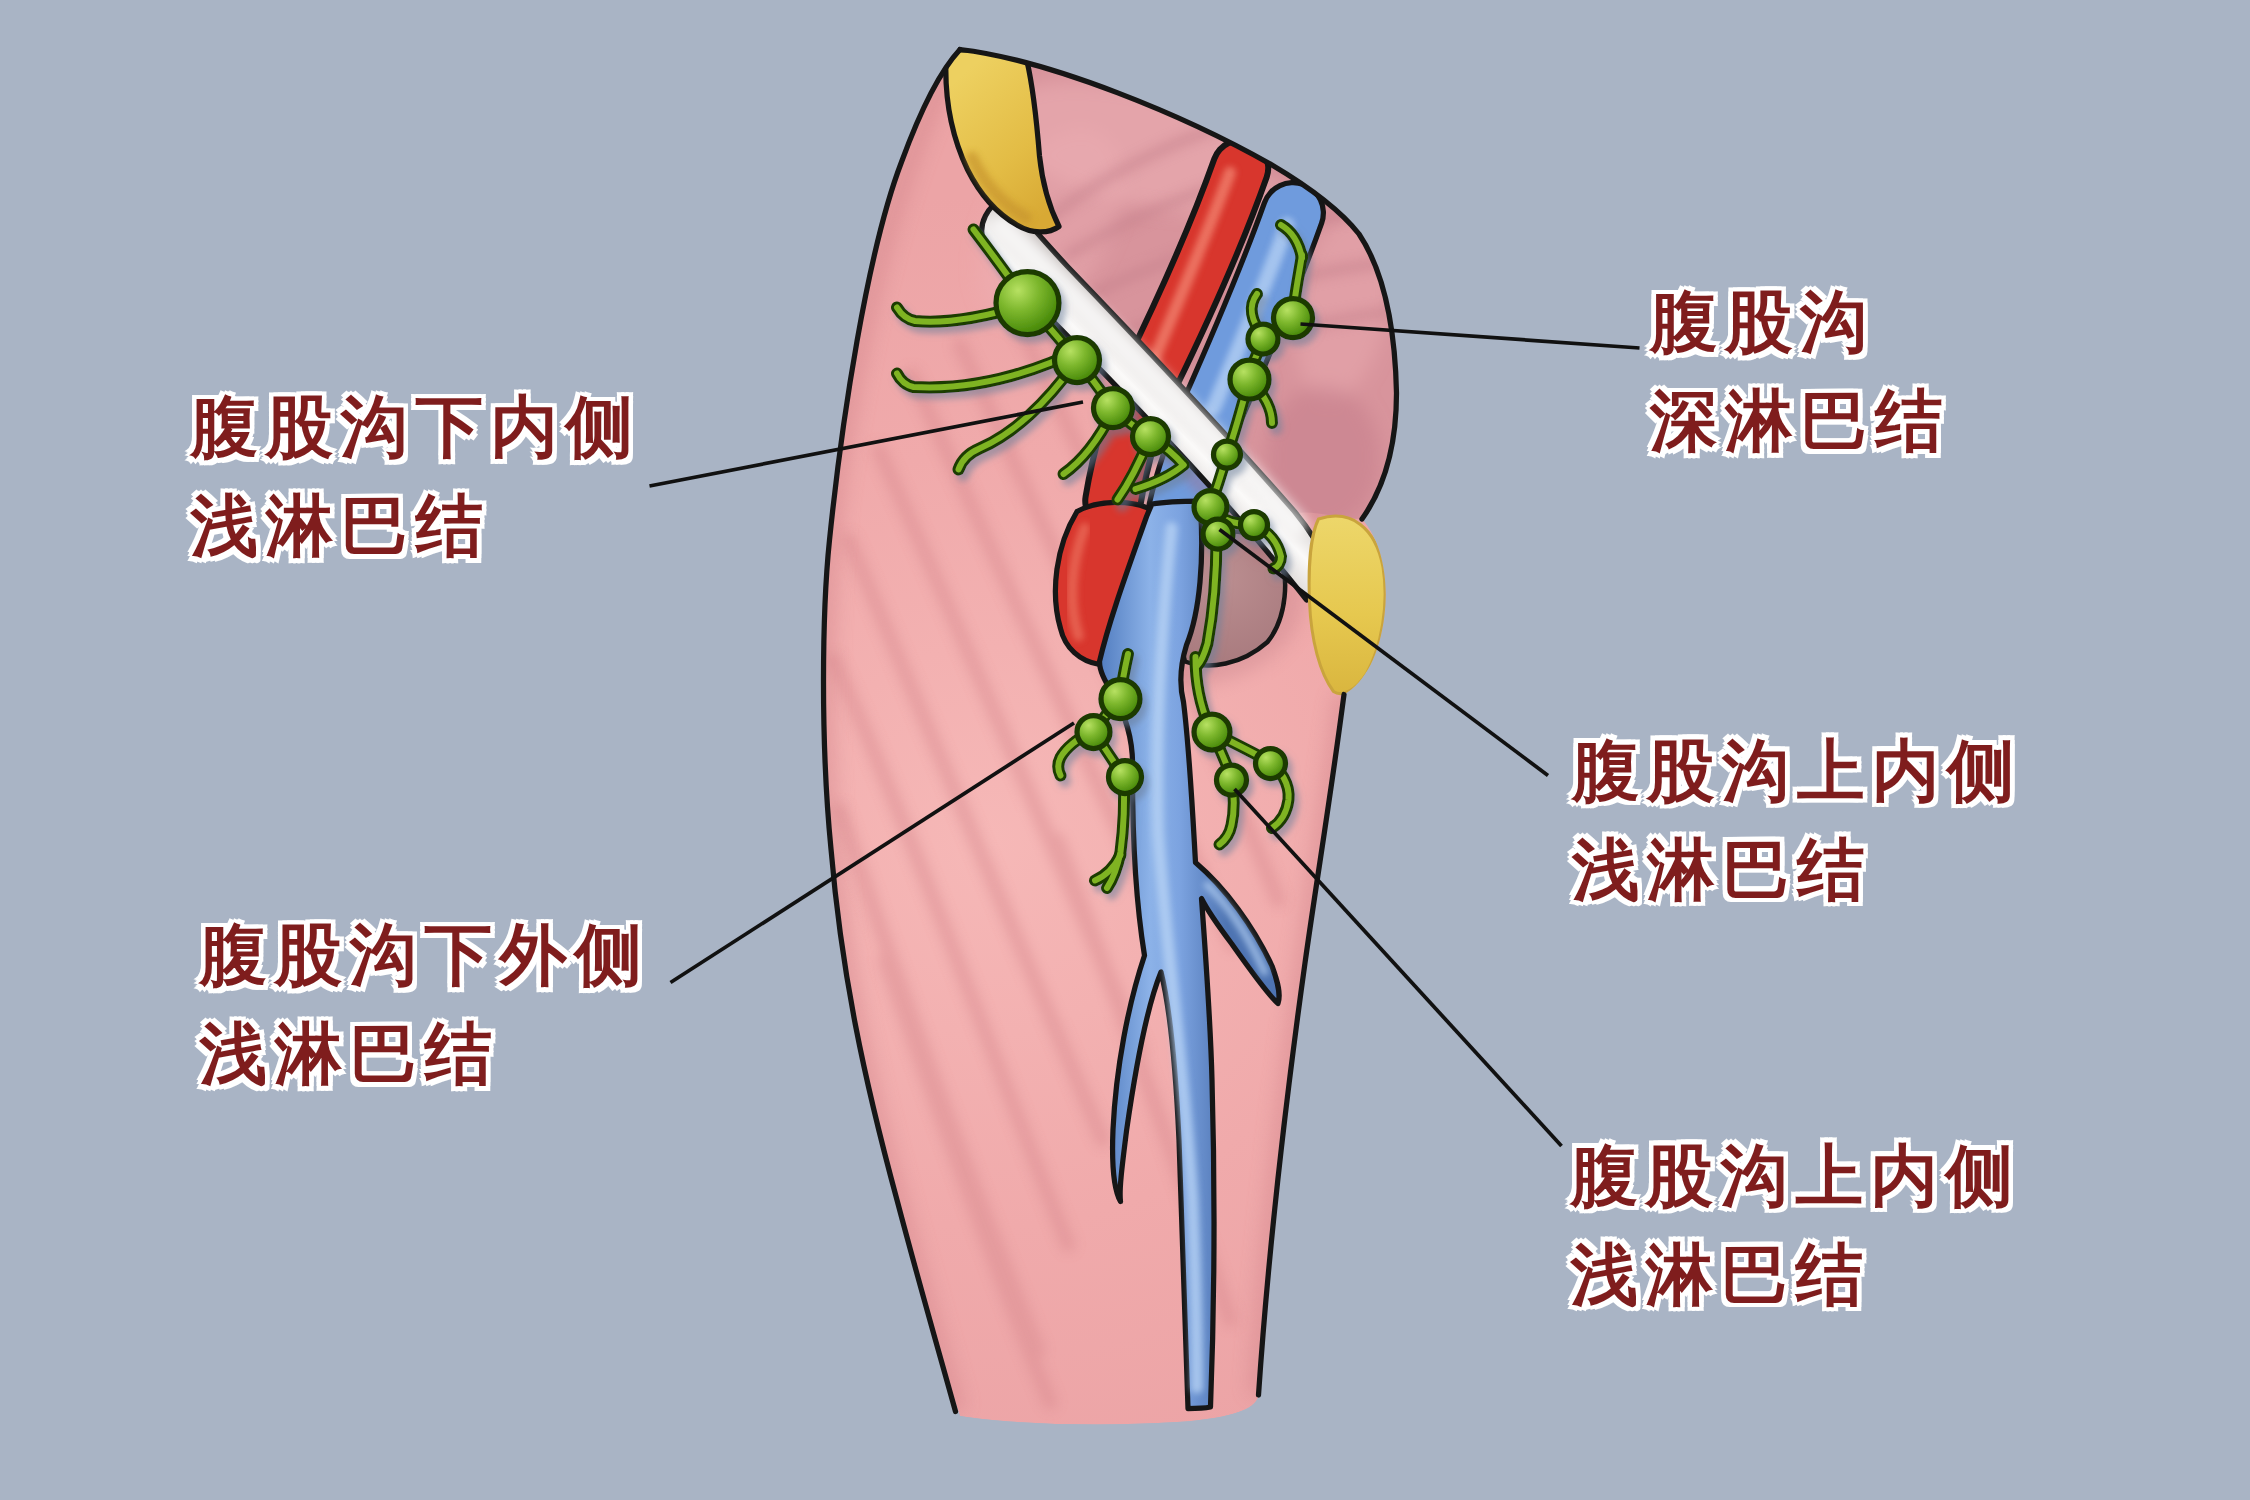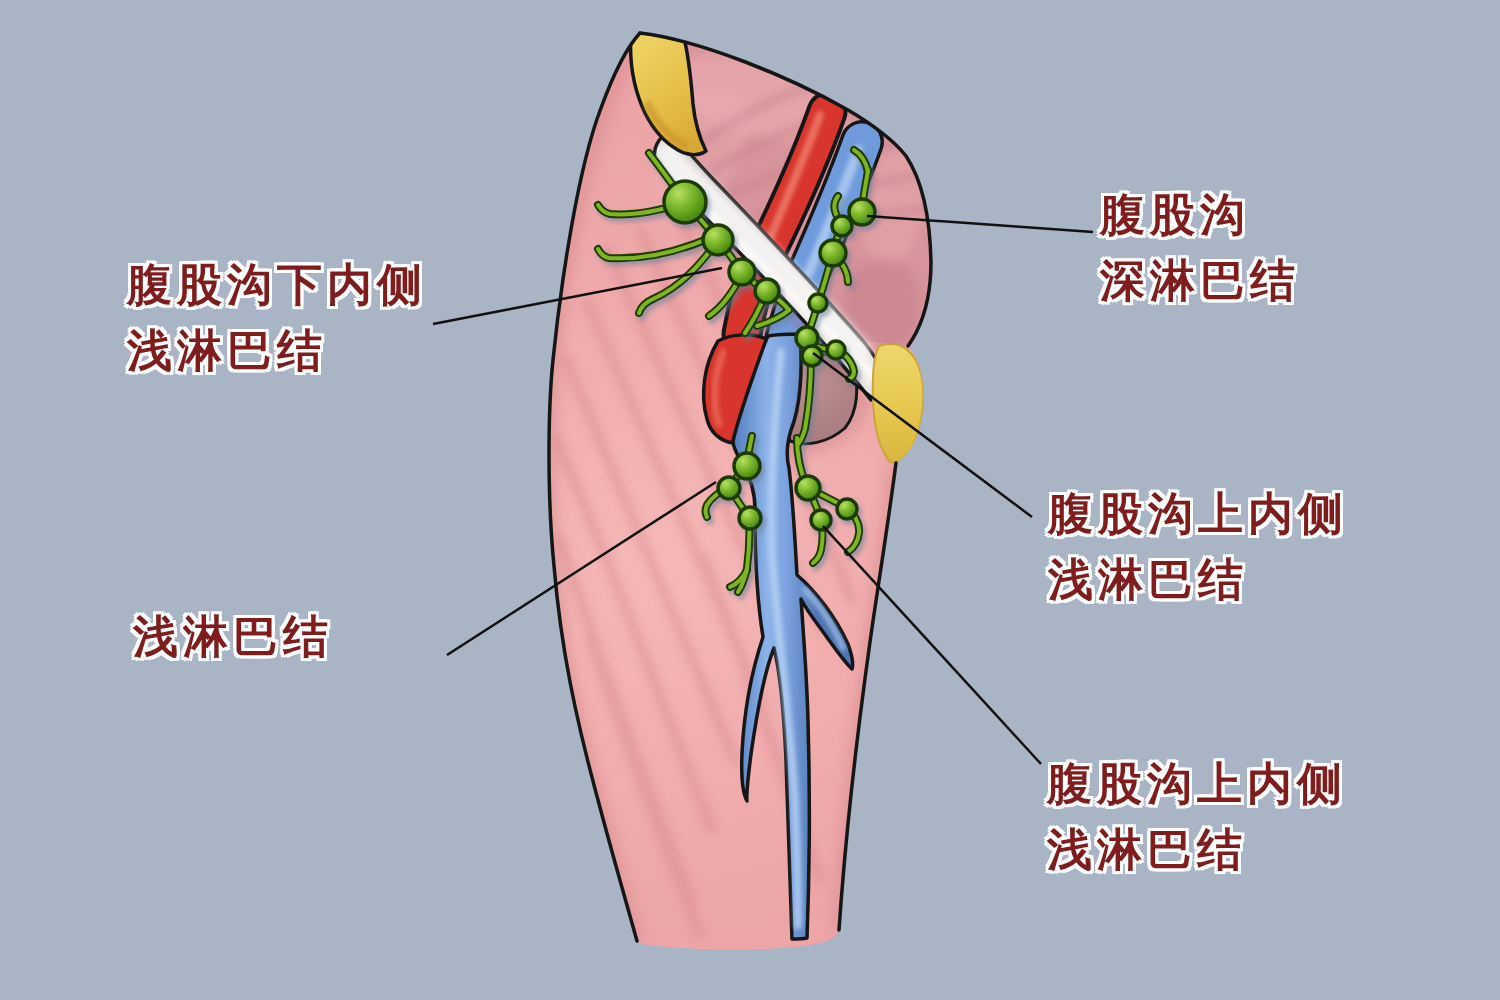--- a/index.html
+++ b/index.html
@@ -284,20 +284,21 @@
 </div>
 <div class="label" id="lbl-deep">
   <span class="line">腹股沟</span>
   <span class="line">深淋巴结</span>
 </div>
 <div class="label" id="lbl-superomedial">
   <span class="line">腹股沟上内侧</span>
   <span class="line">浅淋巴结</span>
 </div>
 <div class="label" id="lbl-inferolateral">
+  <span class="line">腹股沟下外侧</span>
   <span class="line">浅淋巴结</span>
 </div>
 <div class="label" id="lbl-inferomedial">
   <span class="line">腹股沟上内侧</span>
   <span class="line">浅淋巴结</span>
 </div>
 
 </div>
 
 </body></html>

